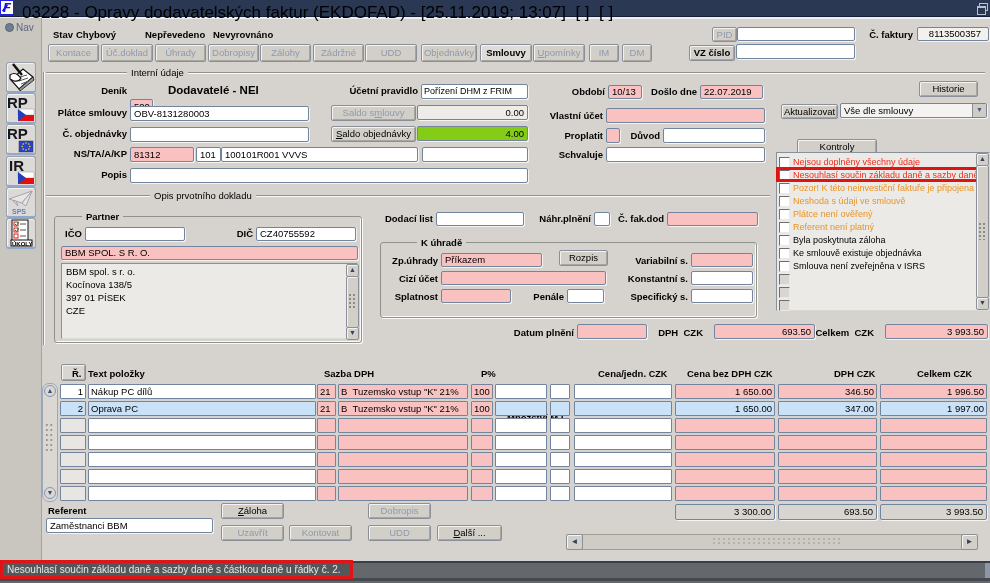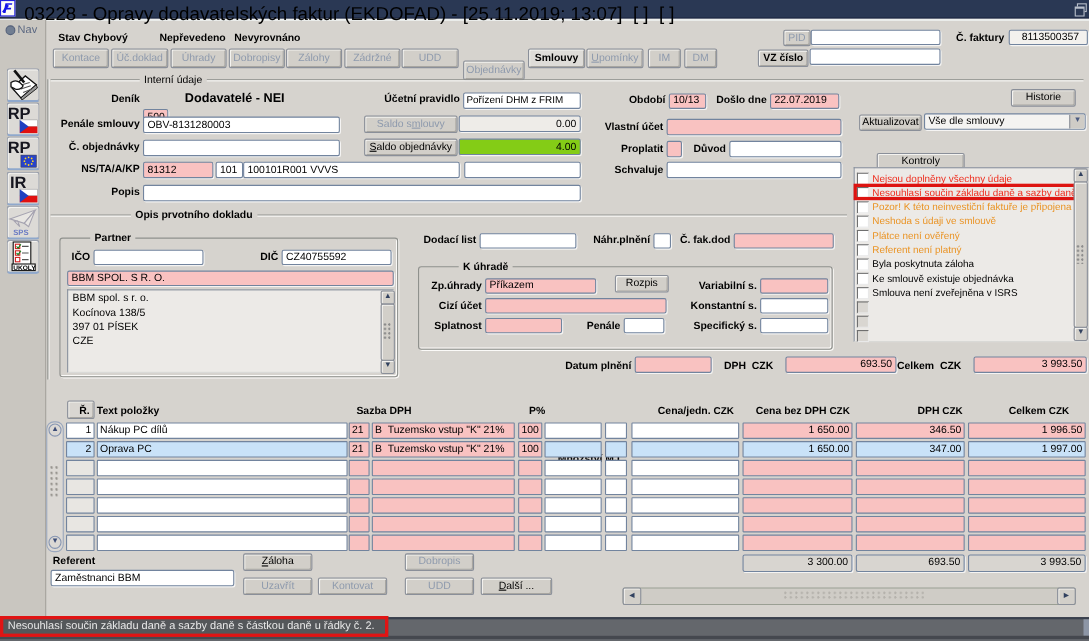--- a/index.html
+++ b/index.html
@@ -111,37 +111,37 @@
 <div class="btn" style="left:689px;top:45px;width:44px;height:14px;line-height:14px;"><b>VZ číslo</b></div>
 <div class="fld" style="left:736px;top:44px;width:111px;height:13px;"></div>
 
 <div class="btn dis" style="left:48px;top:44px;width:49px;height:16px;line-height:16px;">Kontace</div>
 <div class="btn dis" style="left:101px;top:44px;width:50px;height:16px;line-height:16px;">Úč.doklad</div>
 <div class="btn dis" style="left:155px;top:44px;width:49px;height:16px;line-height:16px;">Úhrady</div>
 <div class="btn dis" style="left:208px;top:44px;width:49px;height:16px;line-height:16px;">Dobropisy</div>
 <div class="btn dis" style="left:260px;top:44px;width:49px;height:16px;line-height:16px;">Zálohy</div>
 <div class="btn dis" style="left:313px;top:44px;width:49px;height:16px;line-height:16px;">Zádržné</div>
 <div class="btn dis" style="left:365px;top:44px;width:50px;height:16px;line-height:16px;">UDD</div>
-<div class="btn dis" style="left:421px;top:44px;width:54px;height:16px;line-height:16px;margin-top:11px;">Objednávky</div>
+<div class="btn dis" style="left:421px;top:44px;width:54px;height:16px;line-height:16px;">Objednávky</div>
 <div class="btn" style="left:480px;top:44px;width:50px;height:16px;line-height:16px;font-weight:bold;background:#dedcd8;">Smlouvy</div>
 <div class="btn dis" style="left:533px;top:44px;width:50px;height:16px;line-height:16px;"><u>U</u>pomínky</div>
 <div class="btn dis" style="left:589px;top:44px;width:28px;height:16px;line-height:16px;">IM</div>
 <div class="btn dis" style="left:622px;top:44px;width:28px;height:16px;line-height:16px;">DM</div>
 
 <div class="etch" style="left:46px;top:72px;width:939px;"></div>
 <div class="glab" style="left:127px;top:67px;font-weight:normal;">Interní údaje</div>
 <div class="vetch" style="left:43px;top:72px;height:273px;"></div>
 
 <div class="b" style="right:863px;top:85px;">Deník</div>
 <div class="fld pink" style="left:130px;top:84px;width:15px;height:13px;line-height:13px;margin-top:15px;">500</div>
 <div class="b" style="left:168px;top:84px;font-size:11.5px;">Dodavatelé - NEI</div>
 <div class="b" style="right:572px;top:85px;">Účetní pravidlo</div>
 <div class="fld" style="left:421px;top:84px;width:101px;height:13px;line-height:13px;font-size:9px;padding:0 2px;">Pořízení DHM z FRIM</div>
 
-<div class="b" style="right:863px;top:107px;">Penále smlouvy</div>
+<div class="b" style="right:863px;top:107px;">Plátce smlouvy</div>
 <div class="fld" style="left:130px;top:106px;width:171px;height:13px;line-height:13px;">OBV-8131280003</div>
 <div class="btn dis" style="left:331px;top:105px;width:83px;height:14px;line-height:14px;">Saldo s<u>m</u>louvy</div>
 <div class="fld rt" style="left:417px;top:105px;width:103px;height:13px;line-height:13px;background:#eeece8;">0.00</div>
 
 <div class="b" style="right:863px;top:128px;">Č. objednávky</div>
 <div class="fld" style="left:130px;top:127px;width:171px;height:13px;"></div>
 <div class="btn" style="left:331px;top:126px;width:83px;height:14px;line-height:14px;"><u>S</u>aldo objednávky</div>
 <div class="fld rt" style="left:417px;top:126px;width:103px;height:13px;line-height:13px;background:#84cc16;">4.00</div>
 
 <div class="b" style="right:863px;top:148px;">NS/TA/A/KP</div>
@@ -197,21 +197,21 @@
 <div class="cb off" style="left:779px;top:287px;"></div>
 <div class="cb off" style="left:779px;top:300px;"></div>
 <div class="ab" style="left:776px;top:167px;width:197px;height:9px;border:3px solid #dd1411;"></div>
 
 <div class="sbtn" style="left:976px;top:153px;width:11px;height:11px;line-height:10px;font-size:7px;">▲</div>
 <div class="sbtn" style="left:976px;top:297px;width:11px;height:11px;line-height:10px;font-size:7px;">▼</div>
 <div class="sbtn" style="left:976px;top:165px;width:11px;height:131px;"></div>
 <div class="ab" style="left:978px;top:222px;width:7px;height:18px;background:radial-gradient(circle 1px at 2px 2px,#8b8b8b 1px,transparent 1.2px);background-size:4px 4px;"></div>
 
 <div class="etch" style="left:46px;top:195px;width:724px;"></div>
-<div class="glab" style="left:119px;top:190px;font-weight:bold;text-align:right;">Opis prvotního dokladu</div>
+<div class="glab" style="left:150px;top:190px;font-weight:normal;text-align:right;">Opis prvotního dokladu</div>
 
 <div class="gbox" style="left:54px;top:216px;width:306px;height:125px;"></div>
 <div class="glab" style="left:82px;top:211px;">Partner</div>
 <div class="b" style="right:908px;top:228px;">IČO</div>
 <div class="fld" style="left:85px;top:227px;width:92px;height:12px;"></div>
 <div class="b" style="right:737px;top:228px;">DIČ</div>
 <div class="fld" style="left:256px;top:227px;width:92px;height:12px;line-height:12px;">CZ40755592</div>
 <div class="fld pink" style="left:61px;top:246px;width:289px;height:12px;line-height:12px;">BBM SPOL. S R. O.</div>
 <div class="ab" style="left:61px;top:263px;width:297px;height:76px;background:#eceae7;border:1px solid;border-color:#88909c #d9d9d6 #d9d9d6 #88909c;line-height:13px;padding:1px 0 0 4px;box-sizing:border-box;">BBM spol. s r. o.<br>Kocínova 138/5<br>397 01 PÍSEK<br>CZE</div>
 <div class="sbtn" style="left:346px;top:264px;width:11px;height:11px;line-height:10px;font-size:7px;">▲</div>

